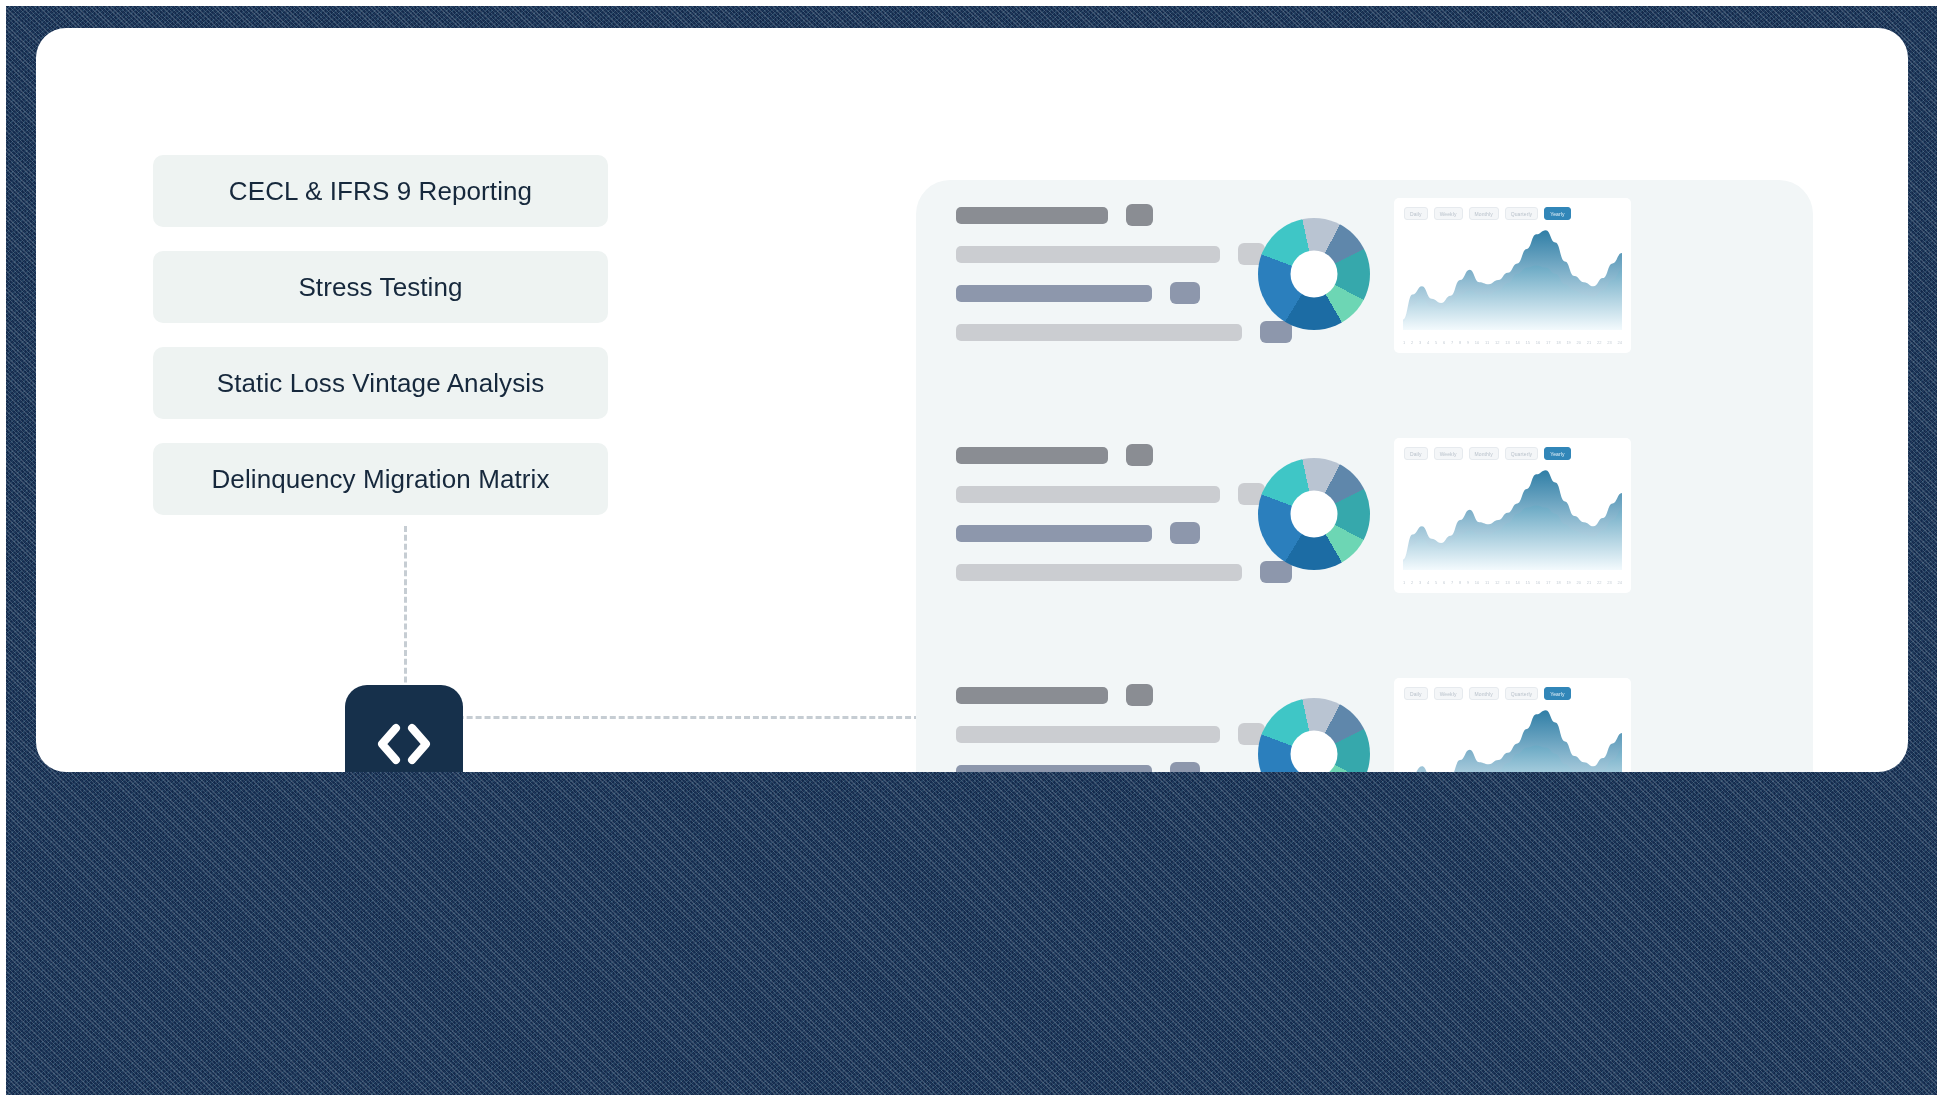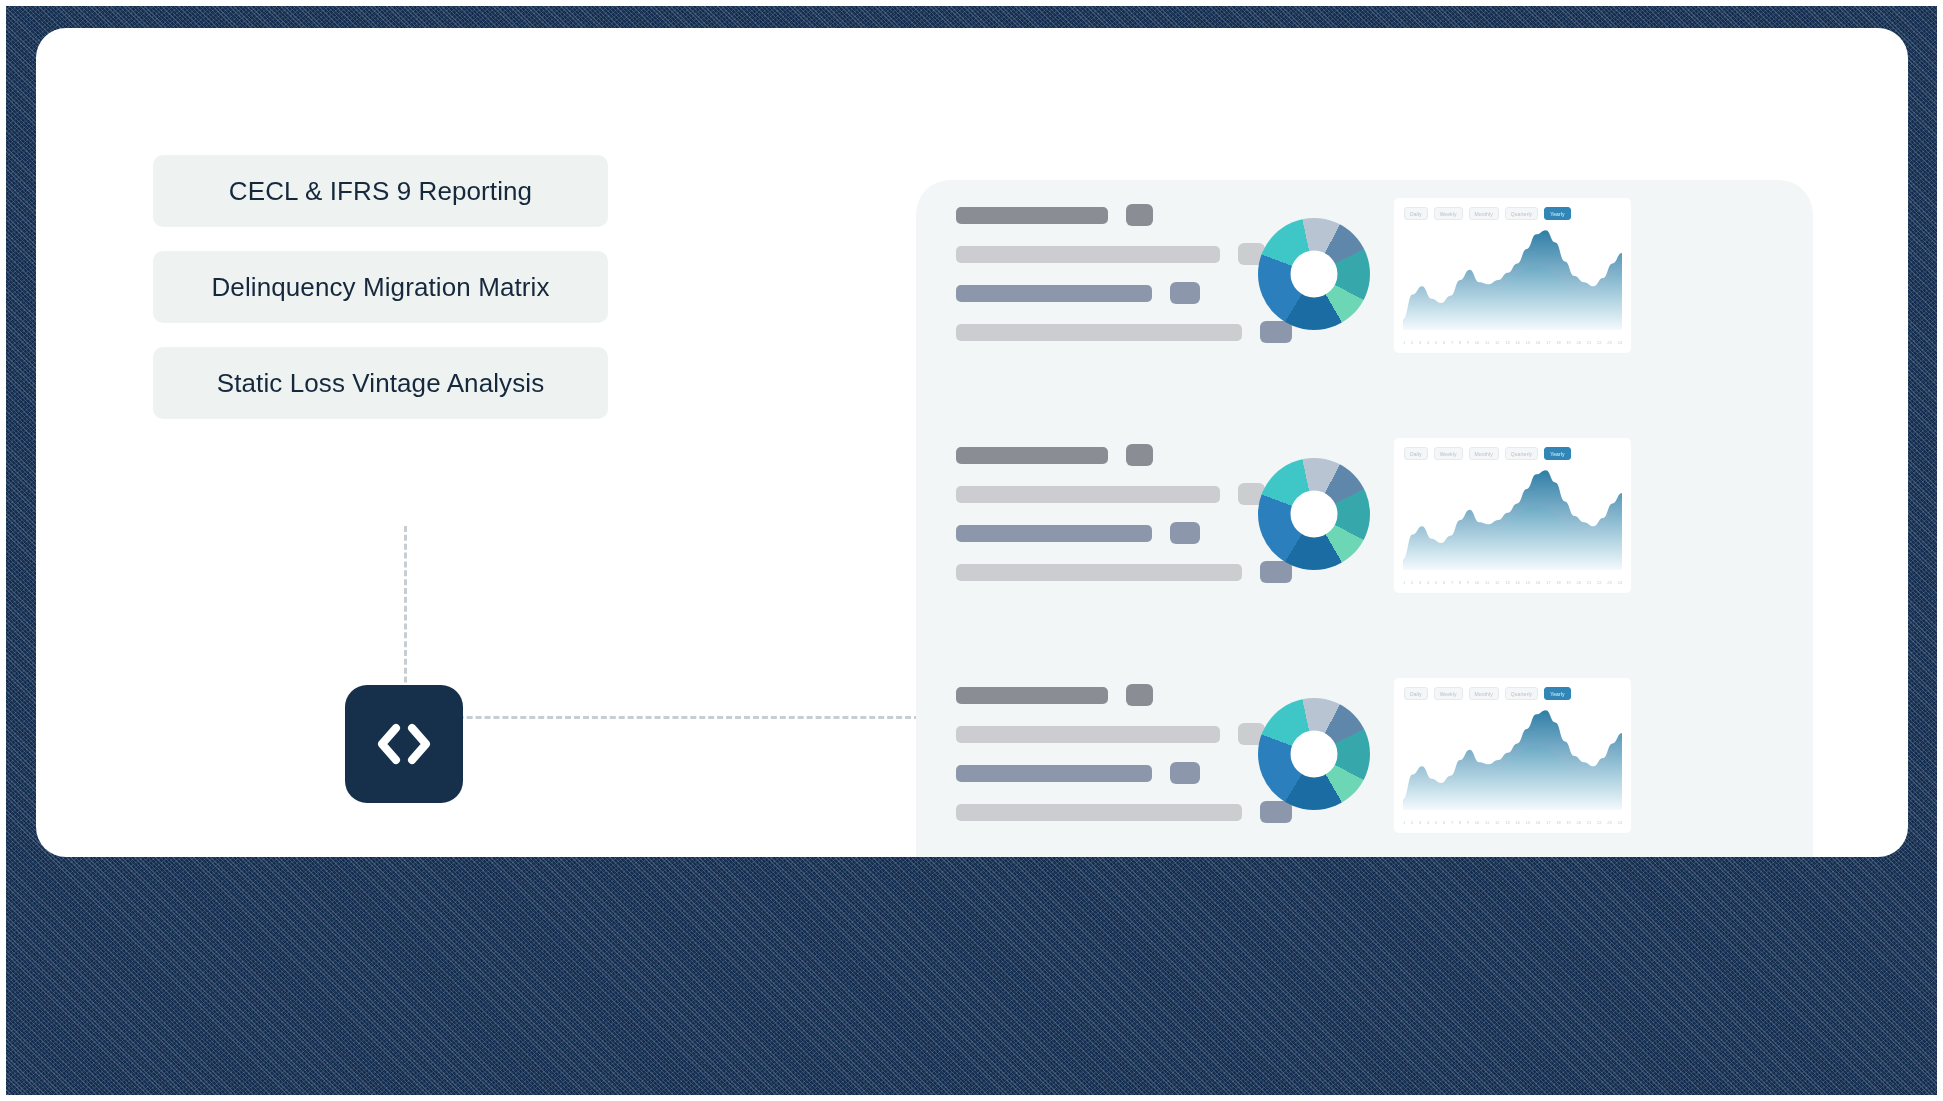--- a/index.html
+++ b/index.html
@@ -36,21 +36,21 @@
   }
   .frame-fade-t { left:0; top:0; width:1943px; height:6px; }
   .frame-fade-b { left:0; bottom:0; width:1943px; height:6px; }
   .frame-fade-l { left:0; top:0; width:6px; height:1101px; }
   .frame-fade-r { right:0; top:0; width:6px; height:1101px; }
 
   
   .card {
     position: absolute;
     left: 36px; top: 28px;
-    width: 1872px; height: 829px;
+    width: 1872px; height: 744px;
     background: #ffffff;
     border-radius: 30px;
     overflow: hidden;
   }
 
   
   .pill-stack {
     position: absolute;
     left: 117px; top: 127px;
     width: 455px;
@@ -194,24 +194,27 @@
   <div class="frame-fade-r"></div>
 </div>
 
 <div class="card">
 
   <div class="pill-stack">
     <div class="pill">
       <span>CECL &amp; IFRS 9 Reporting</span>
     </div>
     <div class="pill">
-      <span>Delinquency Migration Matrix</span>
+      <span>Stress Testing</span>
     </div>
     <div class="pill">
       <span>Static Loss Vintage Analysis</span>
+    </div>
+    <div class="pill">
+      <span>Delinquency Migration Matrix</span>
     </div>
   </div>
 
   <div class="dash-v"></div>
   <div class="dash-h"></div>
 
   <div class="code-badge">
     <span>
       <svg width="62" height="46" viewBox="0 0 62 46" fill="none">
         <path d="M23 7 L9 23 L23 39" stroke="#ffffff" stroke-width="8" stroke-linecap="round" stroke-linejoin="round"></path>

